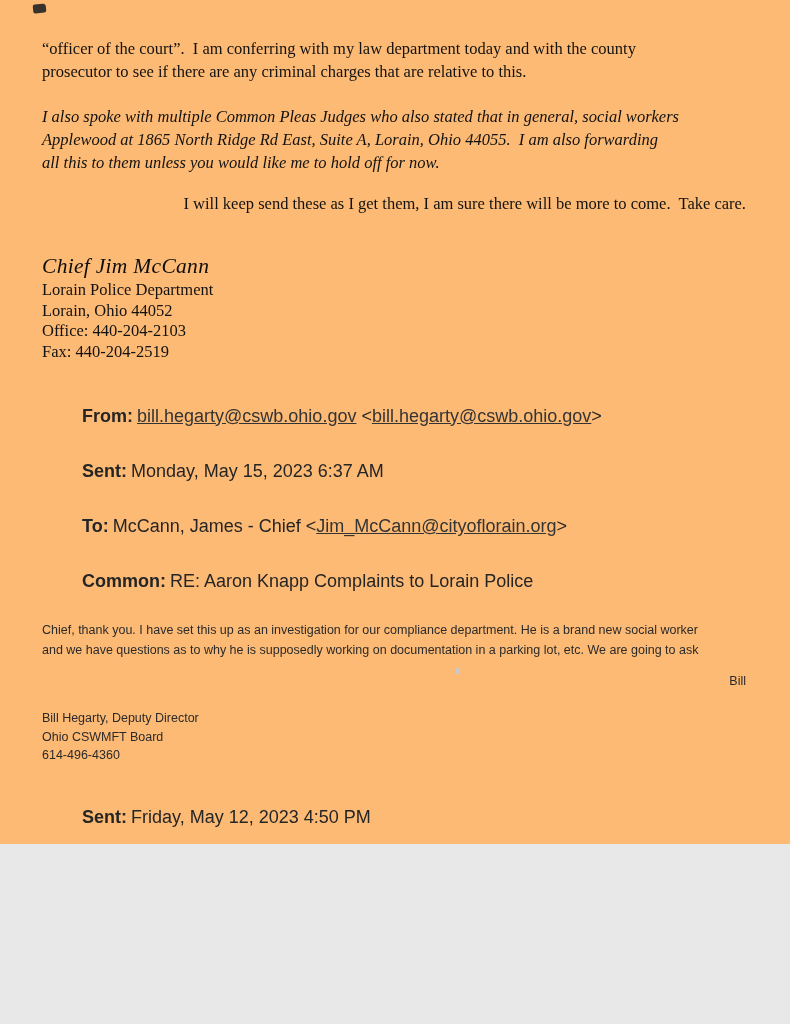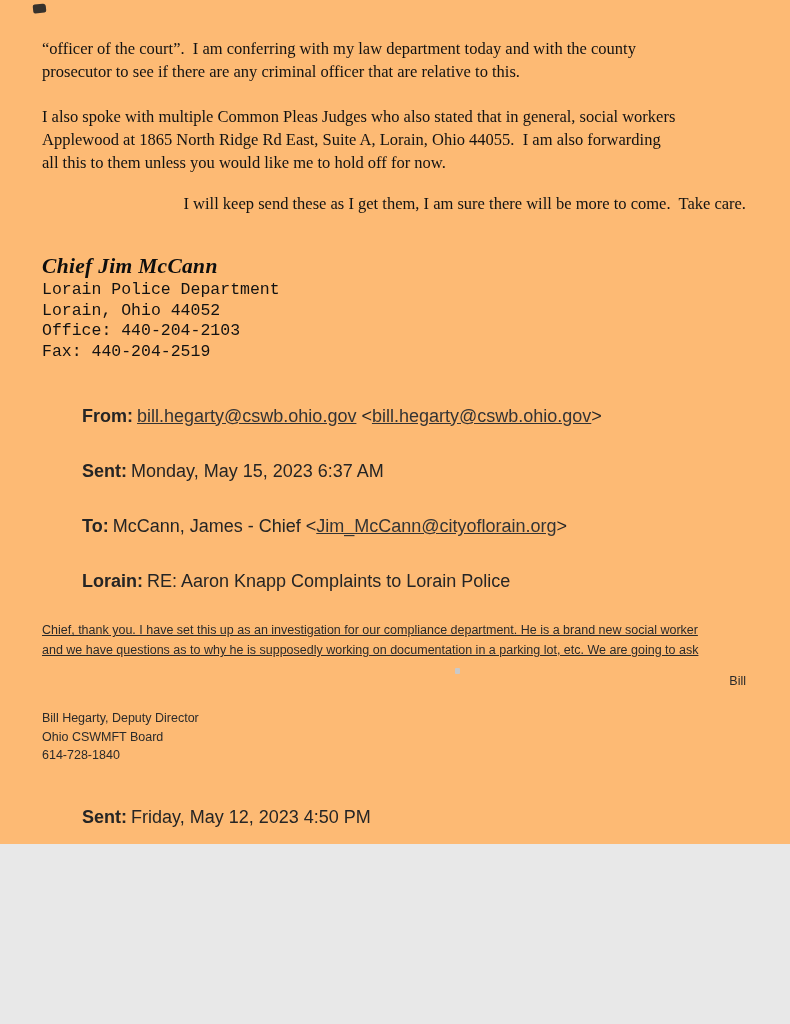--- a/index.html
+++ b/index.html
@@ -21,35 +21,35 @@
   }
   
   .letter-para {
     font-family: "Liberation Serif", serif;
     font-size: 16.5px;
     line-height: 23px;
     color: #121212;
   }
   .letter-para .ln { white-space: pre; }
   .para-1 { margin-bottom: 22px; }
-  .para-2 { margin-bottom: 18px; }
+  .para-2 { margin-bottom: 18px; font-style: italic; }
   .para-3 { margin-bottom: 0; text-align: right; }
   .sig-name {
     margin-top: 38px;
     font-family: "Liberation Serif", serif;
-    font-weight: 700;
+    font-weight: 400;
     font-style: italic;
     font-size: 21.5px;
     line-height: 27px;
     letter-spacing: 0.3px;
     color: #0e0e0e;
     white-space: pre;
   }
   .sig-block {
-    font-family: Liberation Mono, monospace;
+    font-family: Liberation Serif, serif;
     font-size: 16.5px;
     line-height: 20.6px;
     color: #121212;
   }
   .sig-block .ln { white-space: pre; }
   
   .email-header {
     font-family: "Liberation Sans", sans-serif;
     font-size: 18px;
     line-height: 18.4px;
@@ -66,21 +66,21 @@
   }
   .eh-1 { margin-top: 26px; }
   .eh-2 { margin-top: 25px; }
   .email-body {
     font-family: "Liberation Sans", sans-serif;
     font-size: 12.5px;
     line-height: 19.7px;
     color: #2a2a2a;
   }
   .email-body .ln { white-space: pre; }
-  .body-para-1 { margin-top: 12px; text-decoration: underline; }
+  .body-para-1 { margin-top: 12px; }
   .signoff { margin-top: 11px; text-align: right; }
   .esig-1 { margin-top: 18px; line-height: 18.4px; }
   
   .page-number {
     position: absolute;
     left: 0;
     right: 10px;
     top: 960px;
     text-align: center;
     font-family: "Liberation Sans", sans-serif;
@@ -123,21 +123,21 @@
 
 <div class="page">
   <div class="scan-smudge"></div>
   <div class="scan-speck-1"></div>
   <div class="scan-speck-2"></div>
 
   <div class="content">
 
     <div class="letter-para para-1">
       <div class="ln">“officer of the court”.  I am conferring with my law department today and with the county</div>
-      <div class="ln">prosecutor to see if there are any criminal officer that are relative to this.</div>
+      <div class="ln">prosecutor to see if there are any criminal charges that are relative to this.</div>
     </div>
 
     <div class="letter-para para-2">
       <div class="ln">I also spoke with multiple Common Pleas Judges who also stated that in general, social workers</div>
       <div class="ln">Applewood at 1865 North Ridge Rd East, Suite A, Lorain, Ohio 44055.  I am also forwarding</div>
       <div class="ln">all this to them unless you would like me to hold off for now.</div>
     </div>
 
     <div class="letter-para para-3">
       <div class="ln">I will keep send these as I get them, I am sure there will be more to come.  Take care.</div>
@@ -155,33 +155,33 @@
       <div class="hline">
         <span class="label">From:</span><span></span><span class="email-link">bill.hegarty@cswb.ohio.gov</span><span> &lt;</span><span class="email-link">bill.hegarty@cswb.ohio.gov</span><span>&gt;</span>
       </div>
       <div class="hline">
         <span class="label">Sent:</span><span>Monday, May 15, 2023 6:37 AM</span>
       </div>
       <div class="hline">
         <span class="label">To:</span><span>McCann, James - Chief &lt;</span><span class="email-link">Jim_McCann@cityoflorain.org</span><span>&gt;</span>
       </div>
       <div class="hline">
-        <span class="label">Lorain:</span><span>RE: Aaron Knapp Complaints to Lorain Police</span>
+        <span class="label">Common:</span><span>RE: Aaron Knapp Complaints to Lorain Police</span>
       </div>
     </div>
 
     <div class="email-body body-para-1">
       <div class="ln">Chief, thank you. I have set this up as an investigation for our compliance department. He is a brand new social worker</div>
       <div class="ln">and we have questions as to why he is supposedly working on documentation in a parking lot, etc. We are going to ask</div>
     </div>
     <div class="email-body signoff">Bill</div>
     <div class="email-body esig-1">
       <div class="ln">Bill Hegarty, Deputy Director</div>
       <div class="ln">Ohio CSWMFT Board</div>
-      <div class="ln">614-728-1840</div>
+      <div class="ln">614-496-4360</div>
     </div>
 
     <div class="email-header eh-2">
       <div class="hline">
         <span class="label">Sent:</span><span>Friday, May 12, 2023 4:50 PM</span>
       </div>
       <div class="hline">
         <span class="label">To:</span><span>Hegarty, William &lt;</span><span class="email-link">bill.hegarty@cswb.ohio.gov</span><span>&gt;</span>
       </div>
       <div class="hline">

